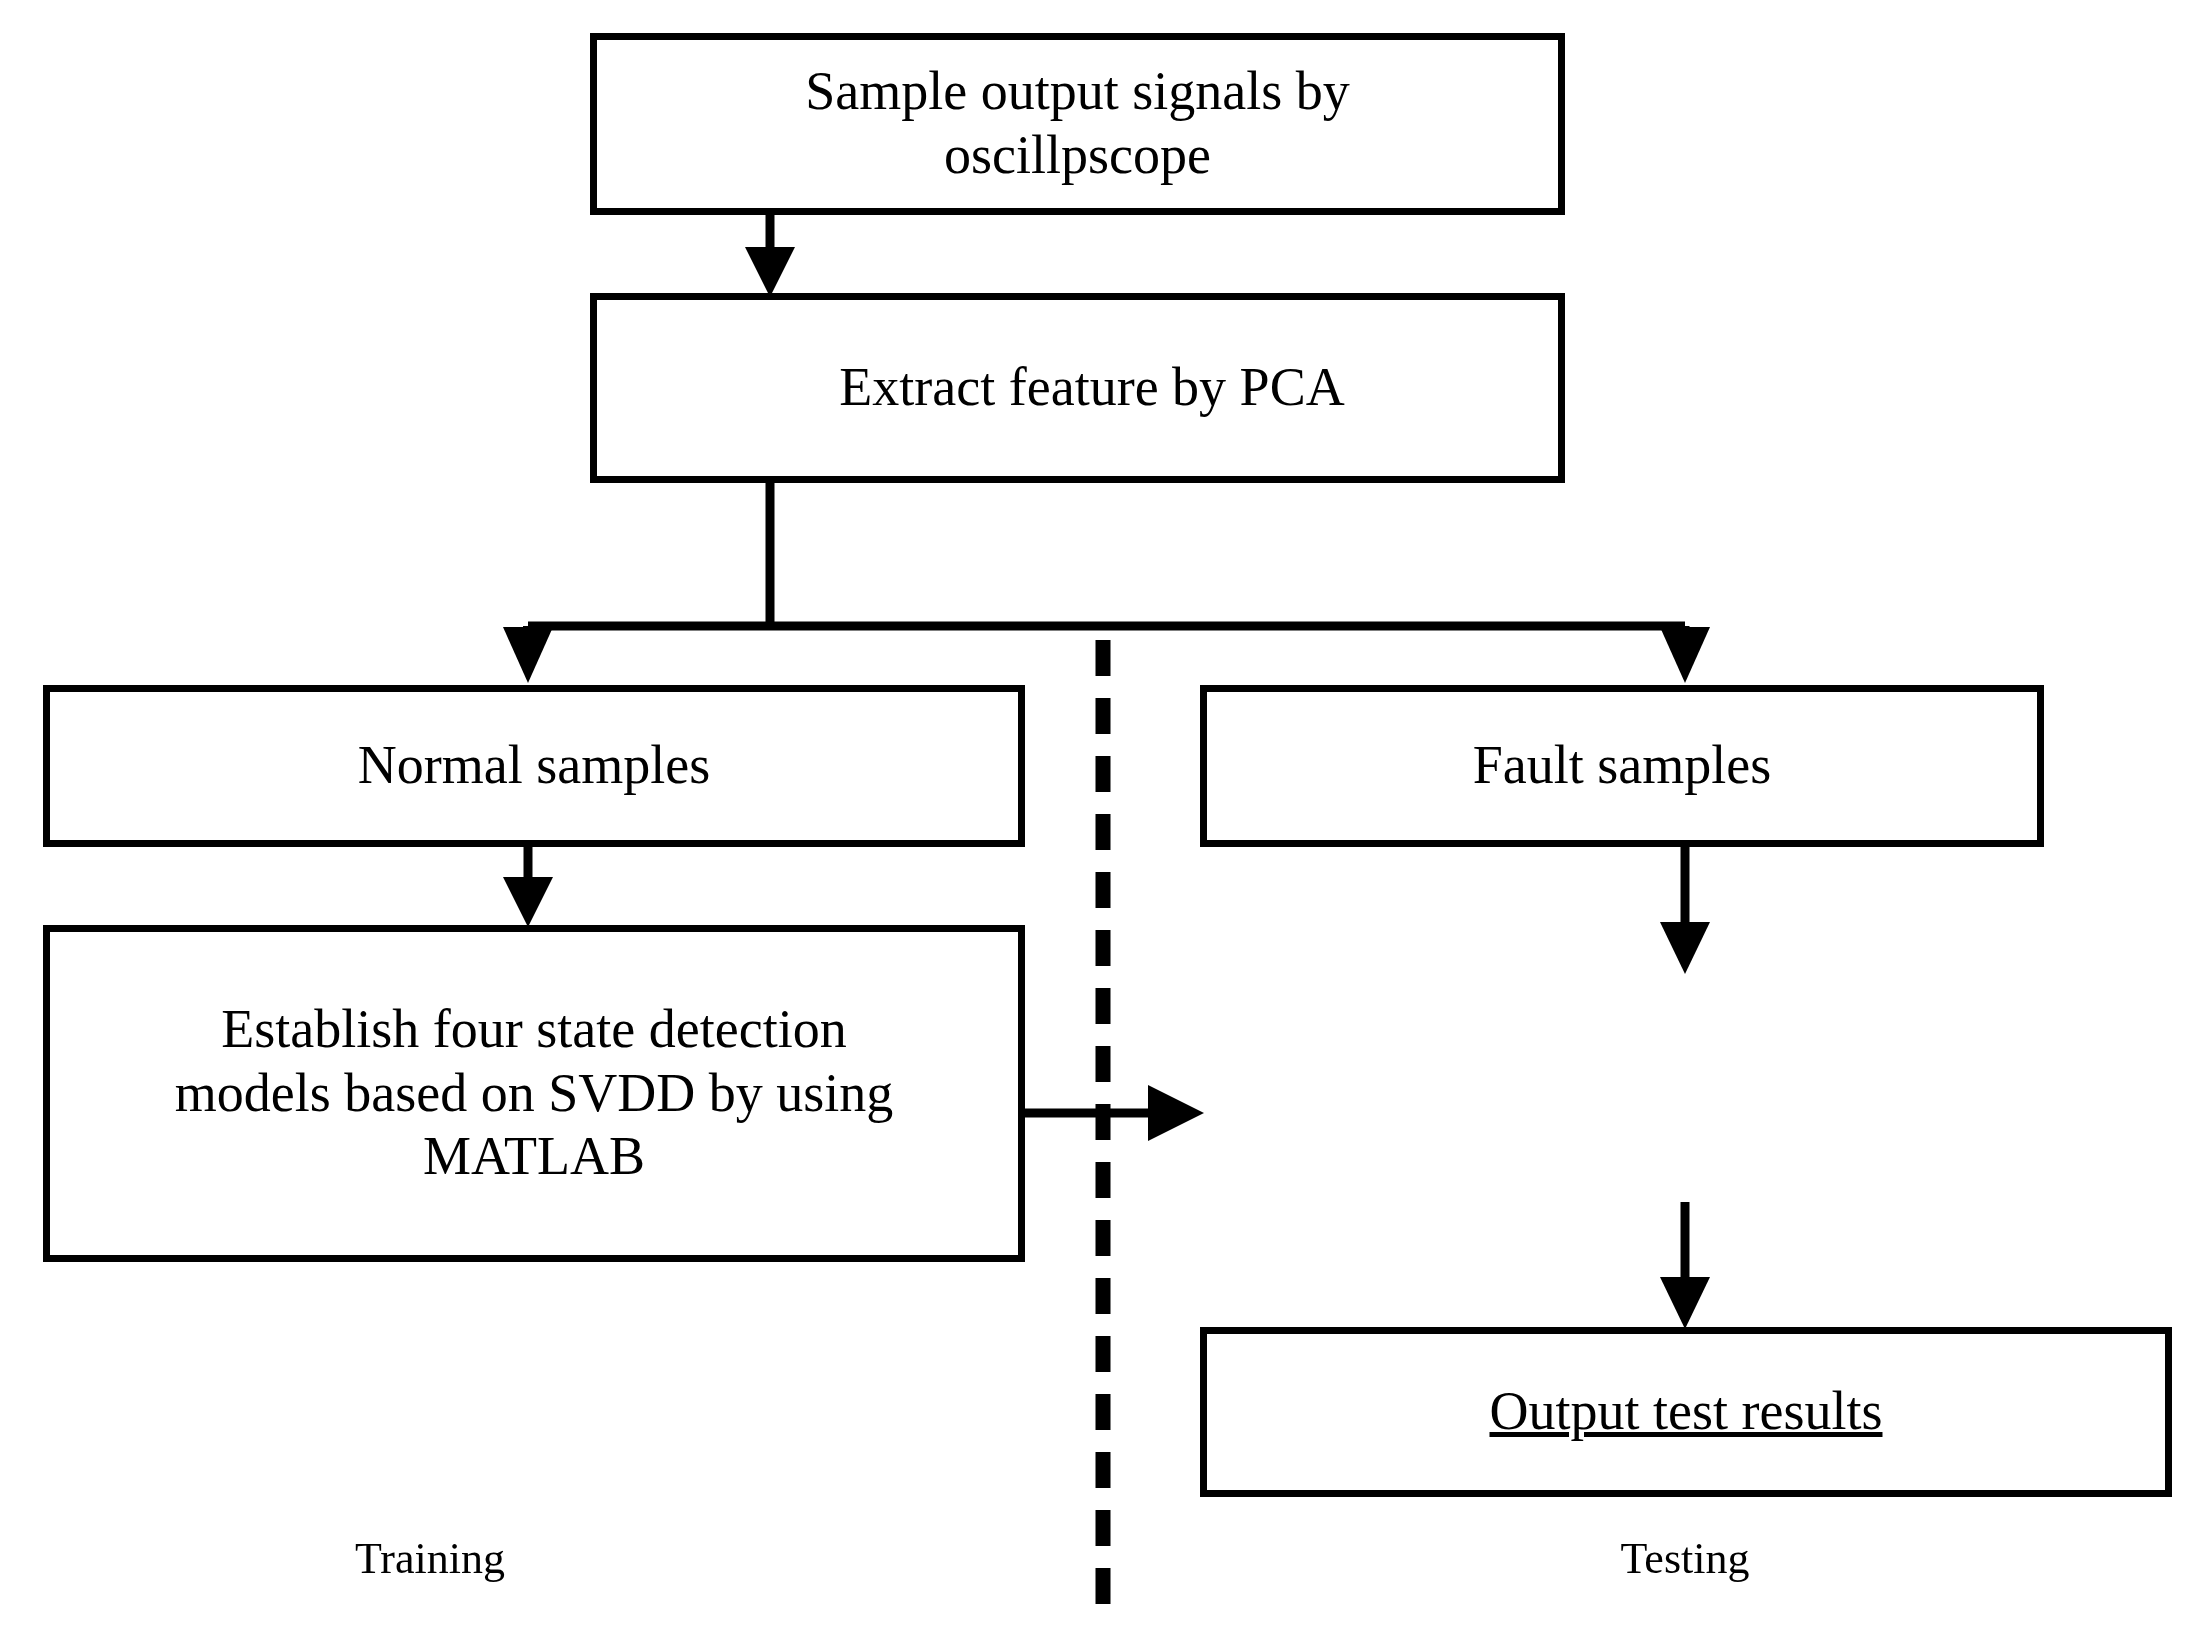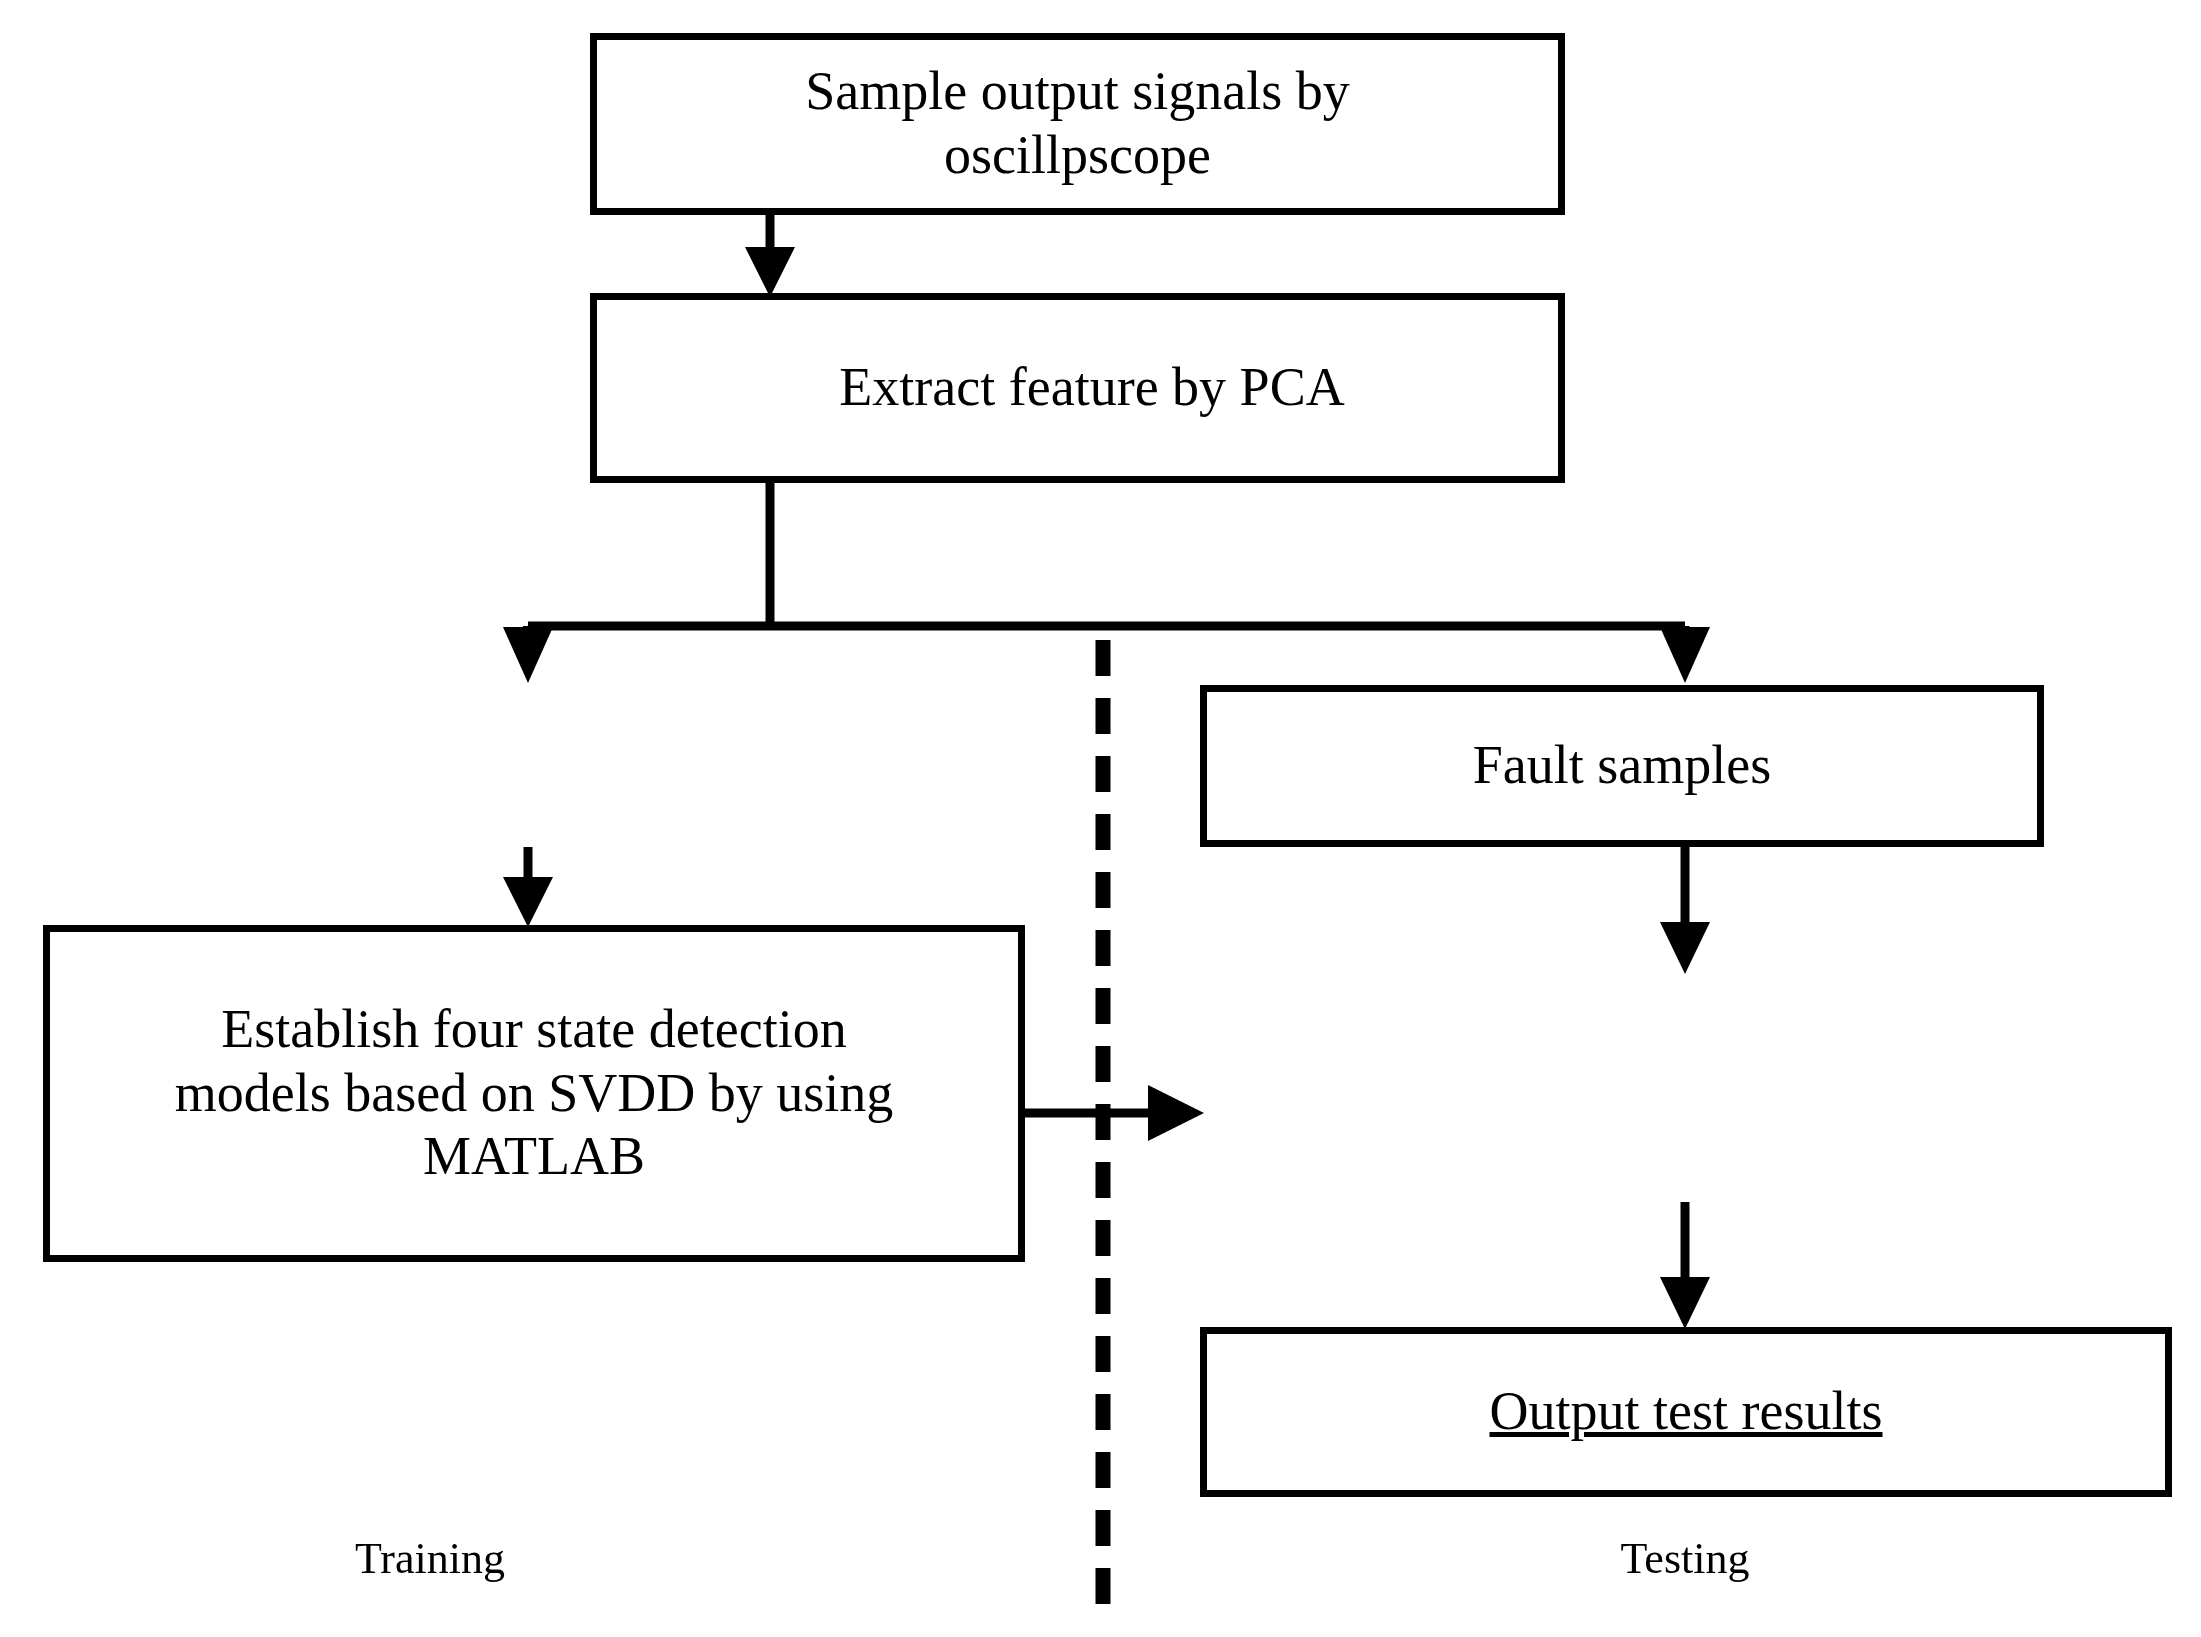--- a/index.html
+++ b/index.html
@@ -127,20 +127,23 @@
 
   <div class="node-box" id="node-sample">
     <span class="node-label">Sample output signals by
 oscillpscope</span>
   </div>
 
   <div class="node-box" id="node-pca">
     <span class="node-label">Extract feature by PCA</span>
   </div>
 
+  <div class="node-box" id="node-normal">
+    <span class="node-label">Normal samples</span>
+  </div>
 
   <div class="node-box" id="node-fault">
     <span class="node-label">Fault samples</span>
   </div>
 
   <div class="node-box" id="node-establish">
     <span class="node-label">Establish four state detection
 models based on SVDD by using
 MATLAB</span>
   </div>

